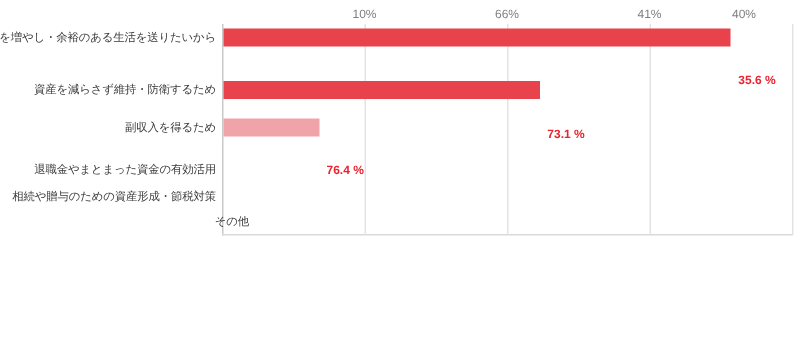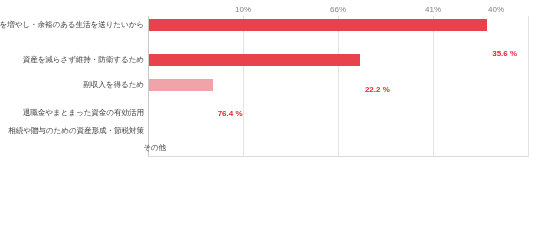--- a/index.html
+++ b/index.html
@@ -79,21 +79,21 @@
       <div class="gridline" style="left: 285px; background: rgb(227, 227, 227);"></div>
       <div class="gridline" style="left: 380px; background: rgb(227, 227, 227);"></div>
       <div class="row" style="top: 0px; height: 17.625px;">
         <div class="cat-label" style="height: 17.625px; color: rgb(58, 58, 58);">資産を増やし・余裕のある生活を送りたいから</div>
         <div class="bar" title="資産を増やし・余裕のある生活を送りたいから 35.6%" style="width: 338.2px; top: 3.0625px; background: rgb(232, 67, 76);"></div>
         <div class="val-label" style="left: 344.2px; height: 17.625px; color: rgb(232, 36, 47);">35.6 %</div>
       </div>
       <div class="row" style="top: 35.25px; height: 17.625px; text-align: right;">
         <div class="cat-label" style="height: 17.625px; color: rgb(58, 58, 58);">資産を減らさず維持・防衛するため</div>
         <div class="bar" title="資産を減らさず維持・防衛するため 22.2%" style="width: 210.9px; top: 3.0625px; background: rgb(232, 67, 76);"></div>
-        <div class="val-label" style="left: 216.9px; height: 17.625px; color: rgb(232, 36, 47);">22.2 %</div>
+        <div class="val-label" style="left: 216.9px; height: 17.625px; color: rgb(232, 36, 47);">73.1 %</div>
       </div>
       <div class="row" style="top: 60px; height: 17.625px;">
         <div class="cat-label" style="height: 17.625px; color: rgb(58, 58, 58);">副収入を得るため</div>
         <div class="bar" title="副収入を得るため 6.7%" style="width: 63.65px; top: 3.0625px; background: rgb(240, 163, 168);"></div>
         <div class="val-label" style="left: 69.65px; height: 17.625px; color: rgb(232, 36, 47);">76.4 %</div>
       </div>
       <div class="row" style="top: 105.75px; height: 17.625px;">
         <div class="cat-label" style="height: 17.625px; color: rgb(58, 58, 58);">相続や贈与のための資産形成・節税対策</div>
       </div>
       <div class="row" style="top: 88.125px; height: 17.625px;">

